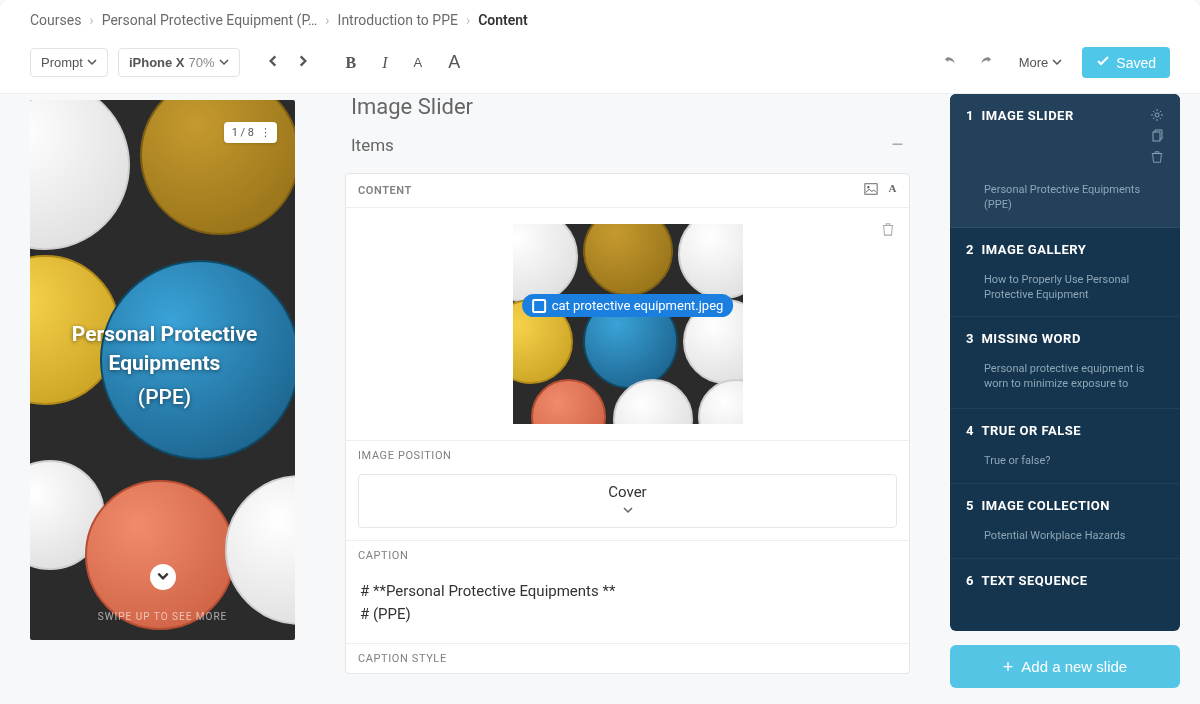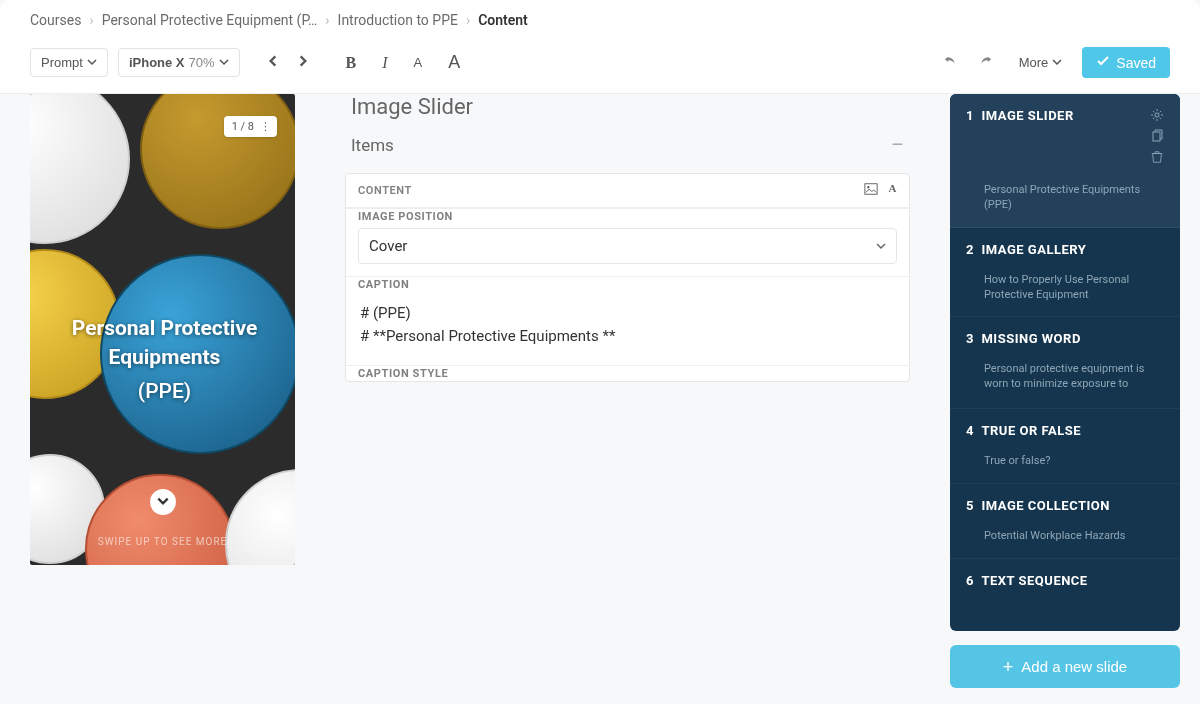--- a/index.html
+++ b/index.html
@@ -44,23 +44,24 @@
     flex: 1; display: grid;
     grid-template-columns: 325px 1fr 270px;
     gap: 0;
     overflow: hidden;
     background: #f7f8fa;
   }
 
   
   .preview-col { padding: 0 30px; position: relative; display:flex; flex-direction:column; align-items:center; }
   .device {
-    width: 100%; height: 471px; position: relative; overflow: hidden;
+    width: 100%; height: 540px; position: relative; overflow: hidden;
     border-radius: 2px;
     background: #2b2b2b;
+    margin-top: 6px;
   }
   .helmets { position: absolute; inset: 0; }
   .helm { position: absolute; border-radius: 50%; }
   .helm.white { background: radial-gradient(circle at 35% 30%, #fff, #d8d8d8); border: 2px solid #cfcfcf; }
   .helm.yellow { background: radial-gradient(circle at 35% 30%, #f6d24a, #c39a1d); border: 2px solid #b28a1a; }
   .helm.blue { background: radial-gradient(circle at 35% 30%, #3aa3d8, #16567e); border: 2px solid #104964; }
   .helm.orange { background: radial-gradient(circle at 35% 30%, #f08b6c, #c85a3d); border: 2px solid #b54e33; }
   .helm.dkyellow { background: radial-gradient(circle at 35% 30%, #c59a2e, #8e6b15); border:2px solid #7e5e12; }
   .slide-badge {
     position: absolute; top: 22px; right: 18px;
@@ -106,28 +107,29 @@
   }
   .filechip {
     position: absolute; left: 50%; top: 70px; transform: translateX(-50%);
     background: #1b7fe0; color: #fff; font-size: 13px; padding: 4px 10px; border-radius: 12px;
     white-space: nowrap;
     display:flex; align-items:center; gap:6px;
     z-index: 5;
   }
   .filechip::before { content:""; width:10px; height:10px; border:2px solid #fff; border-radius:2px; display:inline-block; }
   .sect-label {
-    font-size: 11px; letter-spacing: 0.6px; color: #808080; font-weight: 700;
-    padding: 1px 12px; border-top: 1px solid #eee;
+    font-size: 11px; letter-spacing: 0.6px; color: #808080; font-weight: 400;
+    padding: 8px 12px; border-top: 1px solid #eee;
   }
   .sect-body { padding: 4px 12px 12px; }
   .select-row {
     display:flex; justify-content:space-between; align-items:center;
     border:1px solid #e6e6e6; border-radius:4px; padding:8px 10px; font-size:15px; color:#333;
     cursor:pointer;
+    flex-direction:column;
   }
   .caption-box { font-size: 15px; color: #333; line-height: 1.5; padding: 6px 2px; }
 
   
   .slides-col { padding: 0 20px 16px; display:flex; flex-direction:column; gap:14px; }
   .slides-list {
     background: #15344d; border-radius: 6px; flex:1; overflow:hidden; color:#cfd9e2;
     display:flex; flex-direction:column;
   }
   .slide-item { padding: 14px 16px; border-bottom: 1px solid rgba(255,255,255,0.06); cursor:pointer; }
@@ -264,36 +266,59 @@
           <span>CONTENT</span>
           <div class="icons">
             <span style="cursor:pointer;"><svg viewBox="0 0 16 16">
                   <rect x="1" y="2" width="14" height="12" fill="none" stroke="#555"></rect>
                   <circle cx="5" cy="6" r="1.3" fill="#555"></circle>
                   <path d="M2 12l4-4 3 3 2-2 3 3" fill="none" stroke="#555"></path>
                 </svg></span>
             <span style="cursor:pointer; font-weight:700; font-family:Georgia,serif;">A</span>
           </div>
         </div>
+        <div class="card-body">
+          <span class="trash-abs">
+            <span><svg viewBox="0 0 14 16">
+                  <path d="M2 4h10l-1 11H3L2 4zm3-2h4v2H5V2zM1 4h12" fill="none" stroke="#aaa" stroke-width="1.2"></path>
+                </svg></span>
+          </span>
+          <div class="thumb">
+            <div class="helmets">
+              <div class="helm white" style="width:95px;height:95px; left:-30px; top:-15px;"></div>
+              <div class="helm dkyellow" style="width:90px;height:90px; left:70px; top:-18px;"></div>
+              <div class="helm white" style="width:90px;height:90px; left:165px; top:-15px;"></div>
+              <div class="helm yellow" style="width:85px;height:85px; left:-25px; top:75px;"></div>
+              <div class="helm blue" style="width:95px;height:95px; left:70px;  top:70px;"></div>
+              <div class="helm white" style="width:85px;height:85px; left:170px; top:75px;"></div>
+              <div class="helm orange" style="width:75px;height:75px; left:18px;  top:155px;"></div>
+              <div class="helm white" style="width:80px;height:80px; left:100px; top:155px;"></div>
+              <div class="helm white" style="width:75px;height:75px; left:185px; top:155px;"></div>
+            </div>
+            <div class="filechip">
+              <span>cat protective equipment.jpeg</span>
+            </div>
+          </div>
+        </div>
 
         <div class="sect-label">IMAGE POSITION</div>
         <div class="sect-body">
           <div class="select-row">
             <span>Cover</span>
             <span class="chev"><svg viewBox="0 0 10 10">
                   <path d="M1 3l4 4 4-4" fill="none" stroke="#666" stroke-width="1.5"></path>
                 </svg></span>
           </div>
         </div>
 
         <div class="sect-label">CAPTION</div>
         <div class="sect-body">
           <div class="caption-box">
+            <div># **Personal Protective Equipments **</div>
             <div># (PPE)</div>
-            <div># **Personal Protective Equipments **</div>
           </div>
         </div>
 
         <div class="sect-label">CAPTION STYLE</div>
       </div>
     </div>
 
     <div class="slides-col">
       <div class="slides-list">
 

